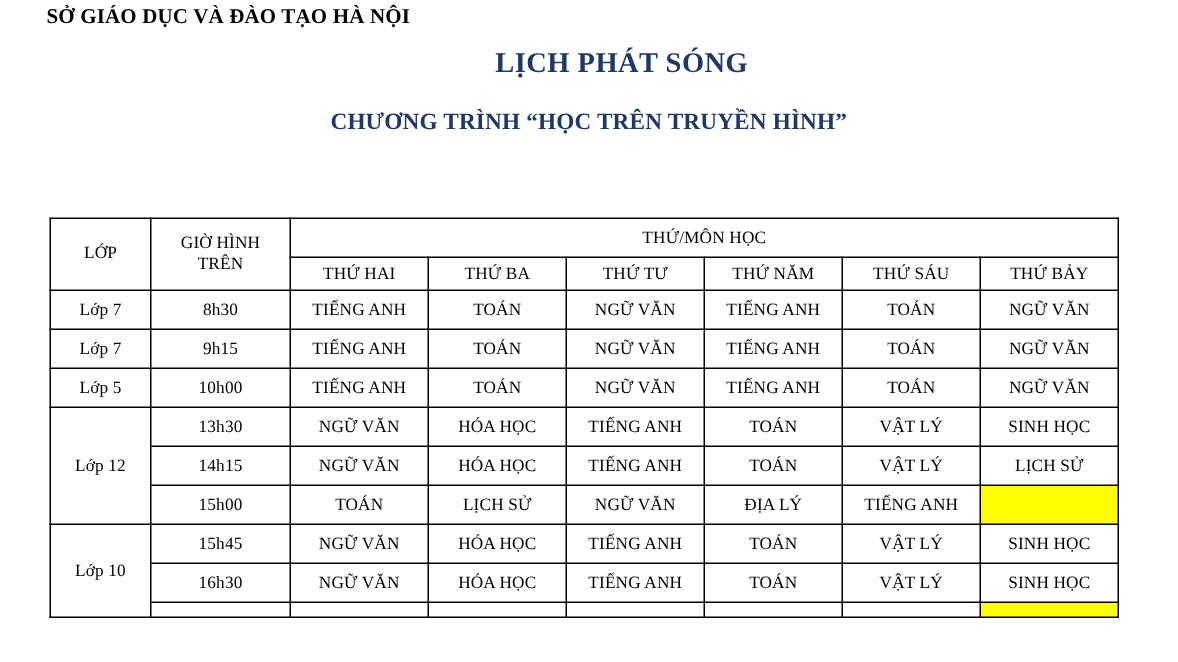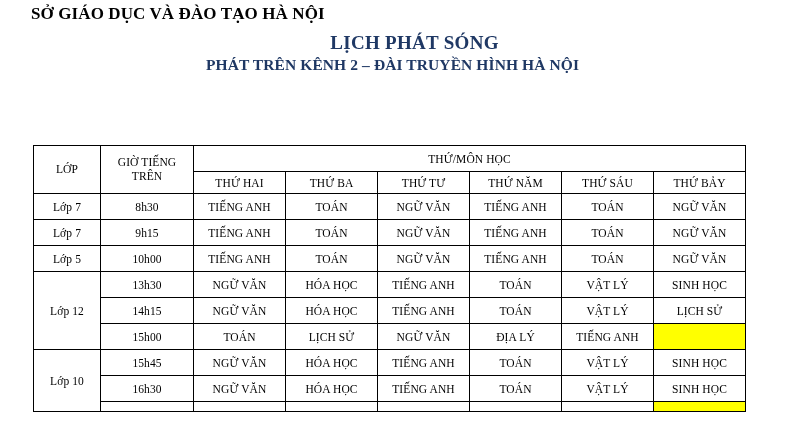--- a/index.html
+++ b/index.html
@@ -15,42 +15,42 @@
     color: #000000;
     overflow: hidden;
     position: relative;
   }
 
   
   .org-header {
     position: absolute;
     left: 31px;
     top: 4px;
-    font-size: 17px;
+    font-size: 14px;
     font-weight: bold;
     letter-spacing: 0.1px;
     color: #000000;
     white-space: nowrap;
   }
 
   
   .title-block {
     position: absolute;
     left: 0;
     top: 32px;
     width: 785px;
     text-align: center;
     color: #1f3864;
   }
   .title-main {
     font-size: 19px;
     font-weight: bold;
     letter-spacing: 0.3px;
     line-height: 1.15;
-    margin-bottom: 1px;
+    margin-bottom: 18px;
     padding-left: 44px;
   }
   .title-sub {
     font-size: 15.5px;
     font-weight: bold;
     letter-spacing: 0.1px;
     line-height: 1.3;
   }
   .title-week {
     font-size: 15.5px;
@@ -125,40 +125,40 @@
     height: 9px;
   }
 </style>
 </head>
 <body>
 
 <div class="org-header">SỞ GIÁO DỤC VÀ ĐÀO TẠO HÀ NỘI</div>
 
 <div class="title-block">
   <div class="title-main">LỊCH PHÁT SÓNG</div>
-  <div class="title-sub">PHÁT TRÊN KÊNH 2 – ĐÀI TRUYỀN HÌNH HÀ NỘI</div>
+  <div class="title-sub">CHƯƠNG TRÌNH “HỌC TRÊN TRUYỀN HÌNH”</div>
 </div>
 
 <div class="table-wrap">
   <table class="schedule">
     <colgroup>
       <col class="c-lop">
       <col class="c-gio">
       <col class="c-day">
         <col class="c-day">
         <col class="c-day">
       <col class="c-day">
         <col class="c-day">
         <col class="c-day">
     </colgroup>
     <thead>
       <tr>
         <th class="hdr hdr-corner" rowspan="2">LỚP</th>
         <th class="hdr hdr-corner" rowspan="2">
-          <span>GIỜ TIẾNG</span><br>
+          <span>GIỜ HÌNH</span><br>
           <span>TRÊN</span>
         </th>
         <th class="hdr hdr-span" colspan="6">THỨ/MÔN HỌC</th>
       </tr>
       <tr>
         <th class="hdr hdr-day">THỨ HAI</th>
         <th class="hdr hdr-day">THỨ BA</th>
         <th class="hdr hdr-day">THỨ TƯ</th>
         <th class="hdr hdr-day">THỨ NĂM</th>
         <th class="hdr hdr-day">THỨ SÁU</th>

